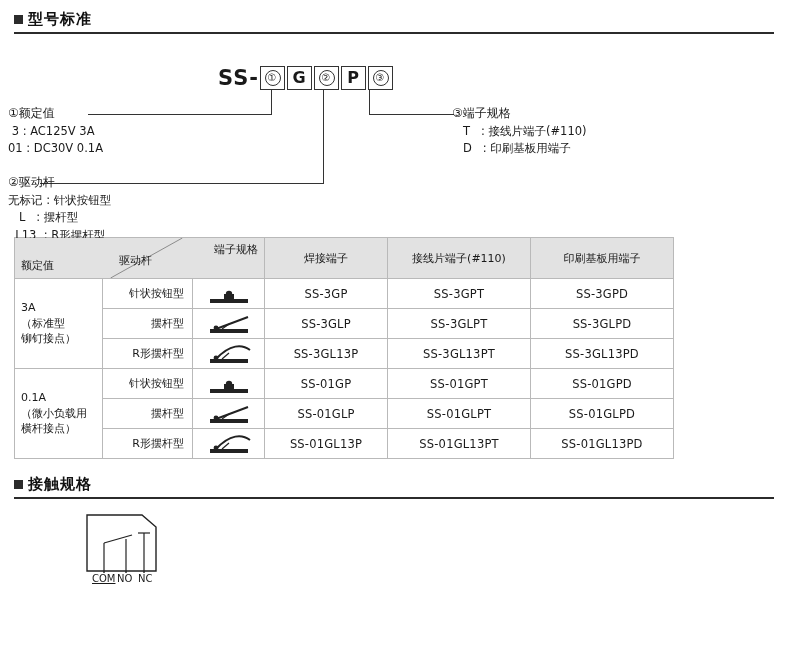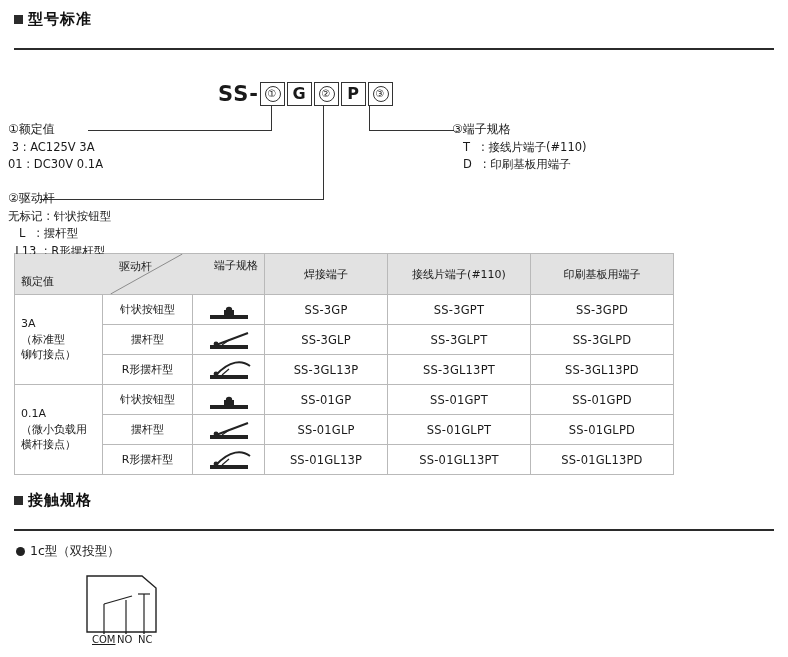--- a/index.html
+++ b/index.html
@@ -20,21 +20,21 @@
     position: relative;
     width: 788px;
     height: 657px;
   }
 
   
   .section-head {
     display: flex;
     align-items: center;
     border-bottom: 2px solid #2b2b2b;
-    padding-bottom: 19px;
+    padding-bottom: 3px;
     margin: 0 14px;
   }
   .section-head .sq {
     width: 9px;
     height: 9px;
     background: #2b2b2b;
     margin-right: 5px;
     display: inline-block;
   }
   .section-head .title {
@@ -136,40 +136,40 @@
     padding: 0 !important;
   }
   .hdr-diag .lbl-rate {
     position: absolute;
     left: 6px;
     bottom: 5px;
   }
   .hdr-diag .lbl-lever {
     position: absolute;
     left: 104px;
-    bottom: 20px;
+    bottom: 10px;
   }
   .hdr-diag .lbl-term {
     position: absolute;
     right: 6px;
     top: 4px;
   }
   .hdr-diag .slash {
     position: absolute;
     left: 0; top: 0;
     width: 100%; height: 100%;
   }
   table.types td.rate {
     text-align: left;
     padding: 4px 6px;
     font-size: 11px;
     line-height: 1.45;
   }
   table.types td.lever {
-    text-align: center;
+    text-align: right;
     padding: 4px 8px;
     font-size: 11px;
   }
   table.types td.sym {
     padding: 2px;
   }
   table.types td.code {
     font-size: 11.5px;
     letter-spacing: 0.2px;
   }
@@ -385,24 +385,20 @@
         </tr>
       </tbody>
     </table>
   </div>
 
   <div class="section-head cs-head">
     <span class="sq"></span>
     <span class="title">接触规格</span>
   </div>
 
-  <div class="bullet-row">
-    <span class="dot"></span>
-    <span>1c型（双投型）</span>
-  </div>
 
   <div class="circuit">
     <svg width="180" height="64" viewBox="0 0 180 64">
 
       <path d="M5 6 L60 6 L74 18 L74 62 L5 62 Z" fill="none" stroke="#222" stroke-width="1.4"></path>
 
       <line x1="22" y1="62" x2="22" y2="34" stroke="#222" stroke-width="1.2"></line>
 
       <line x1="22" y1="34" x2="50" y2="26" stroke="#222" stroke-width="1.2"></line>
 

